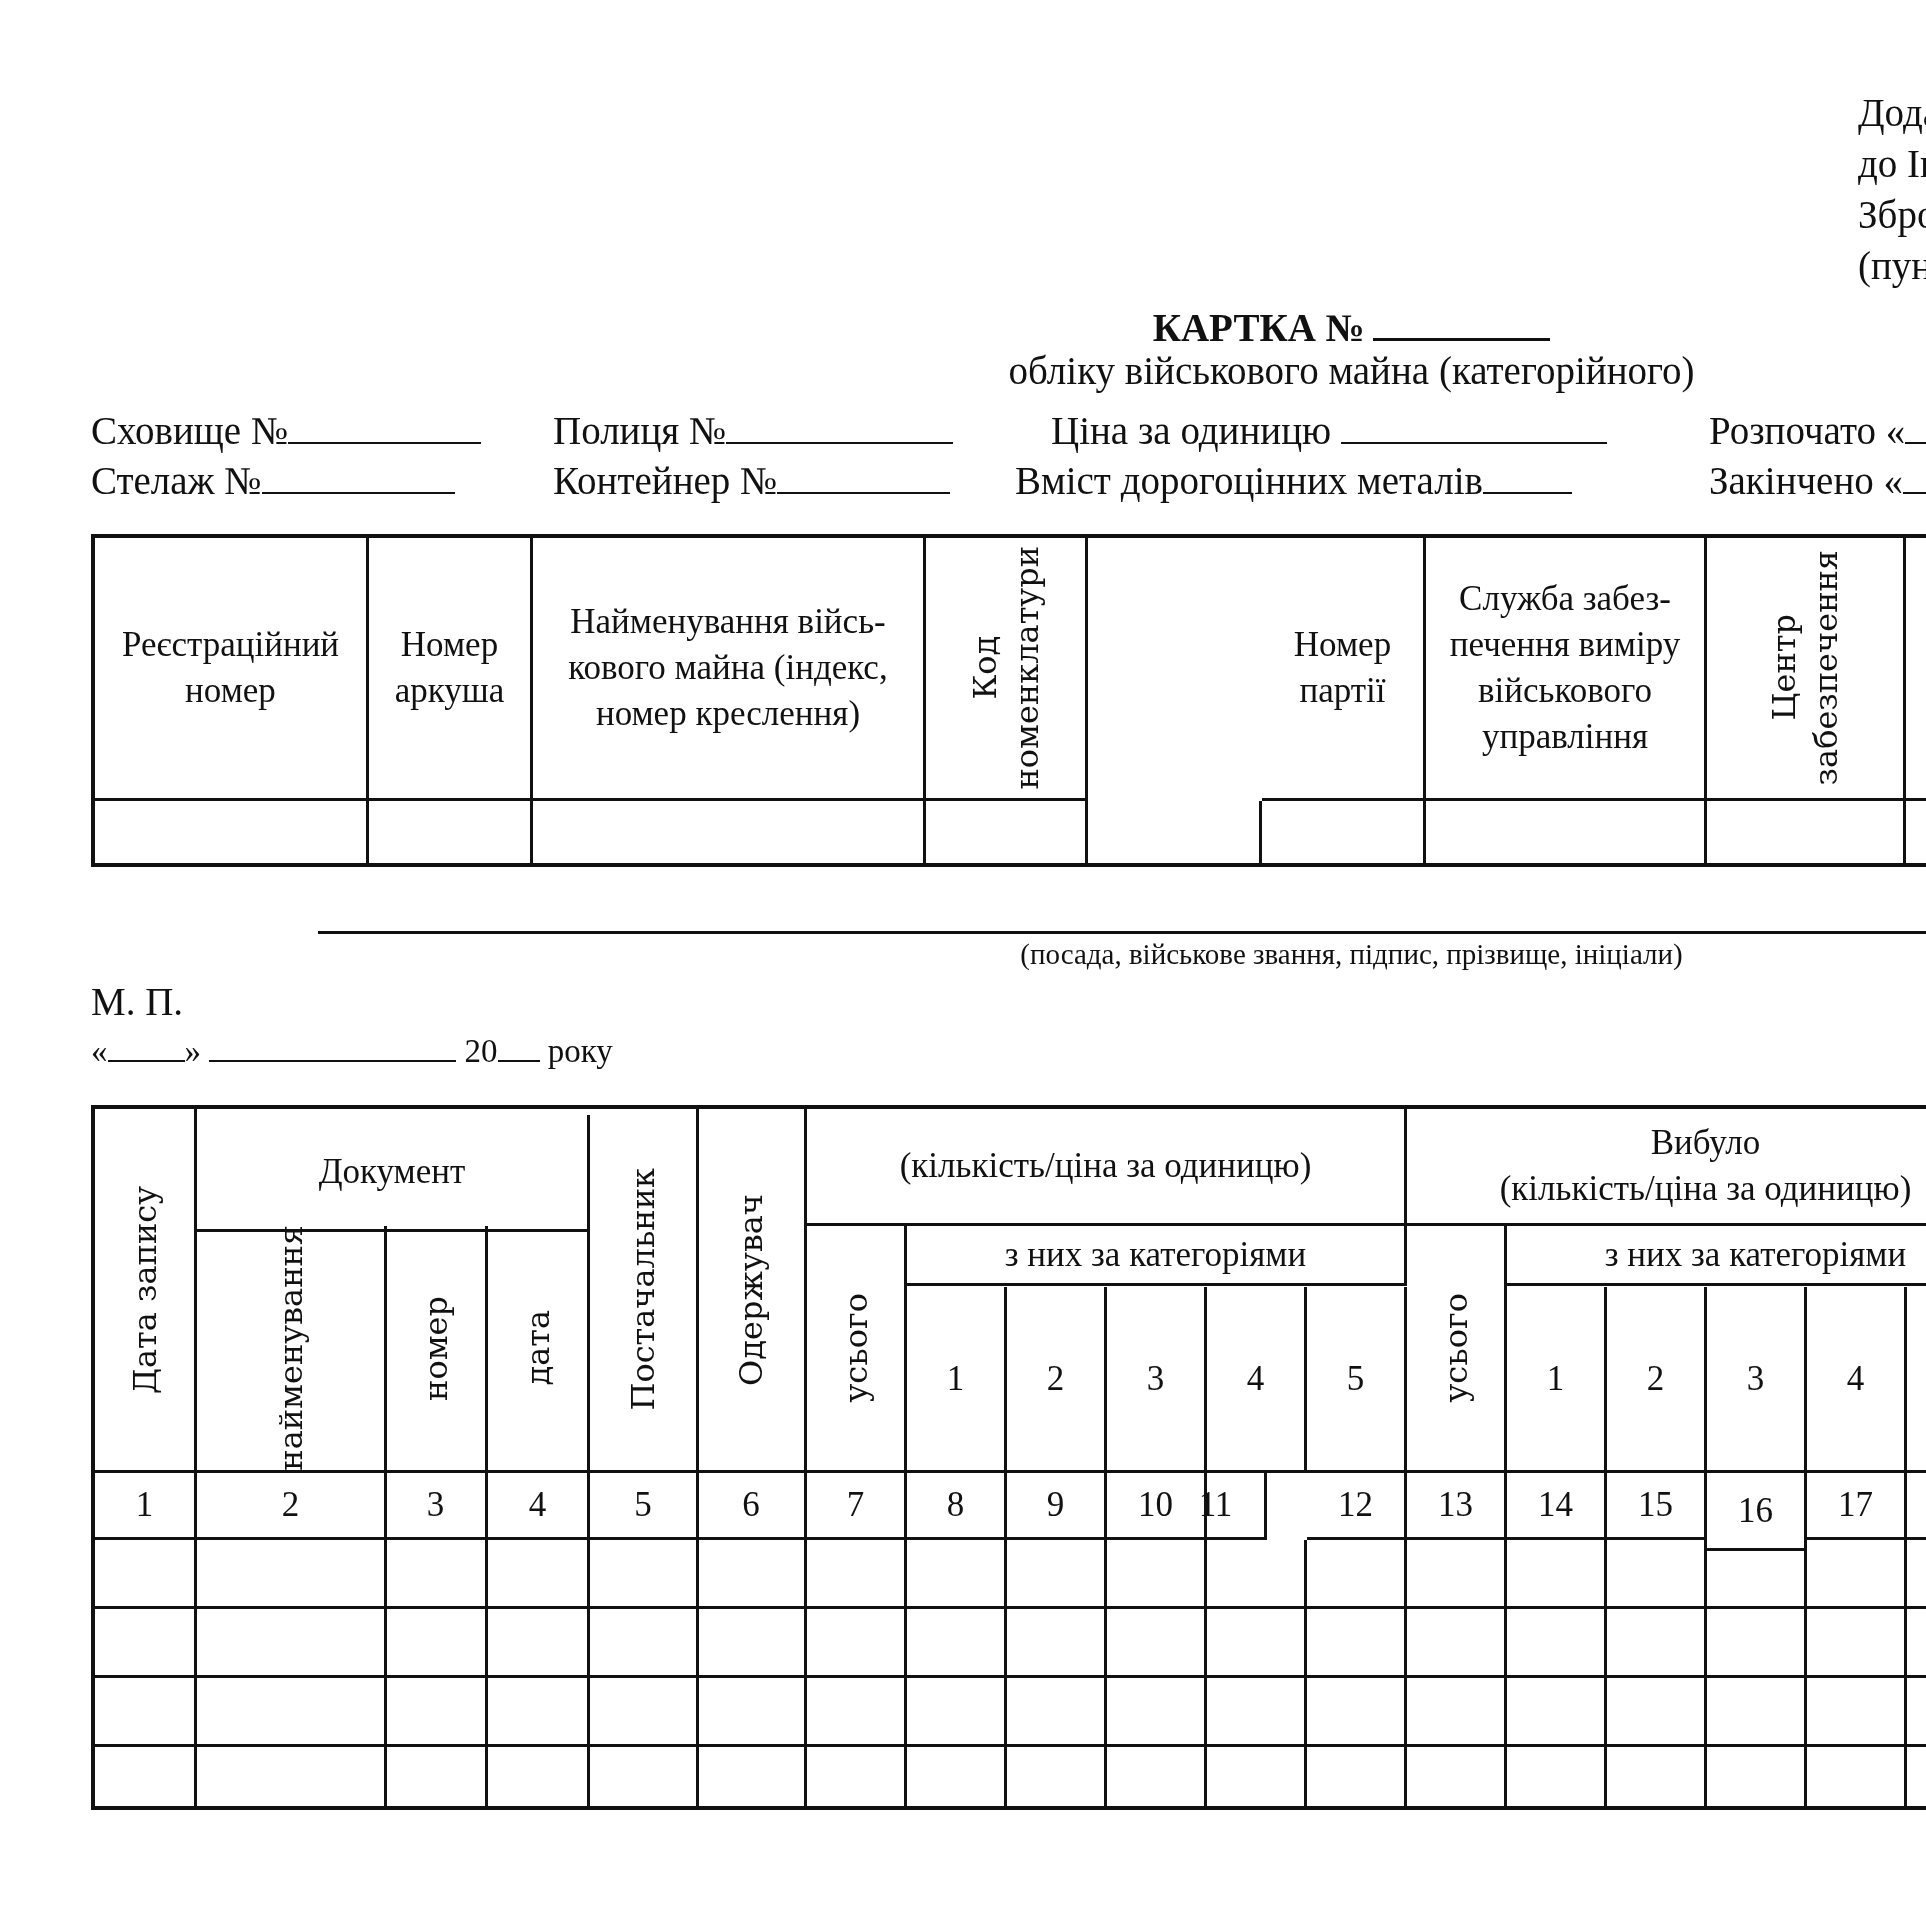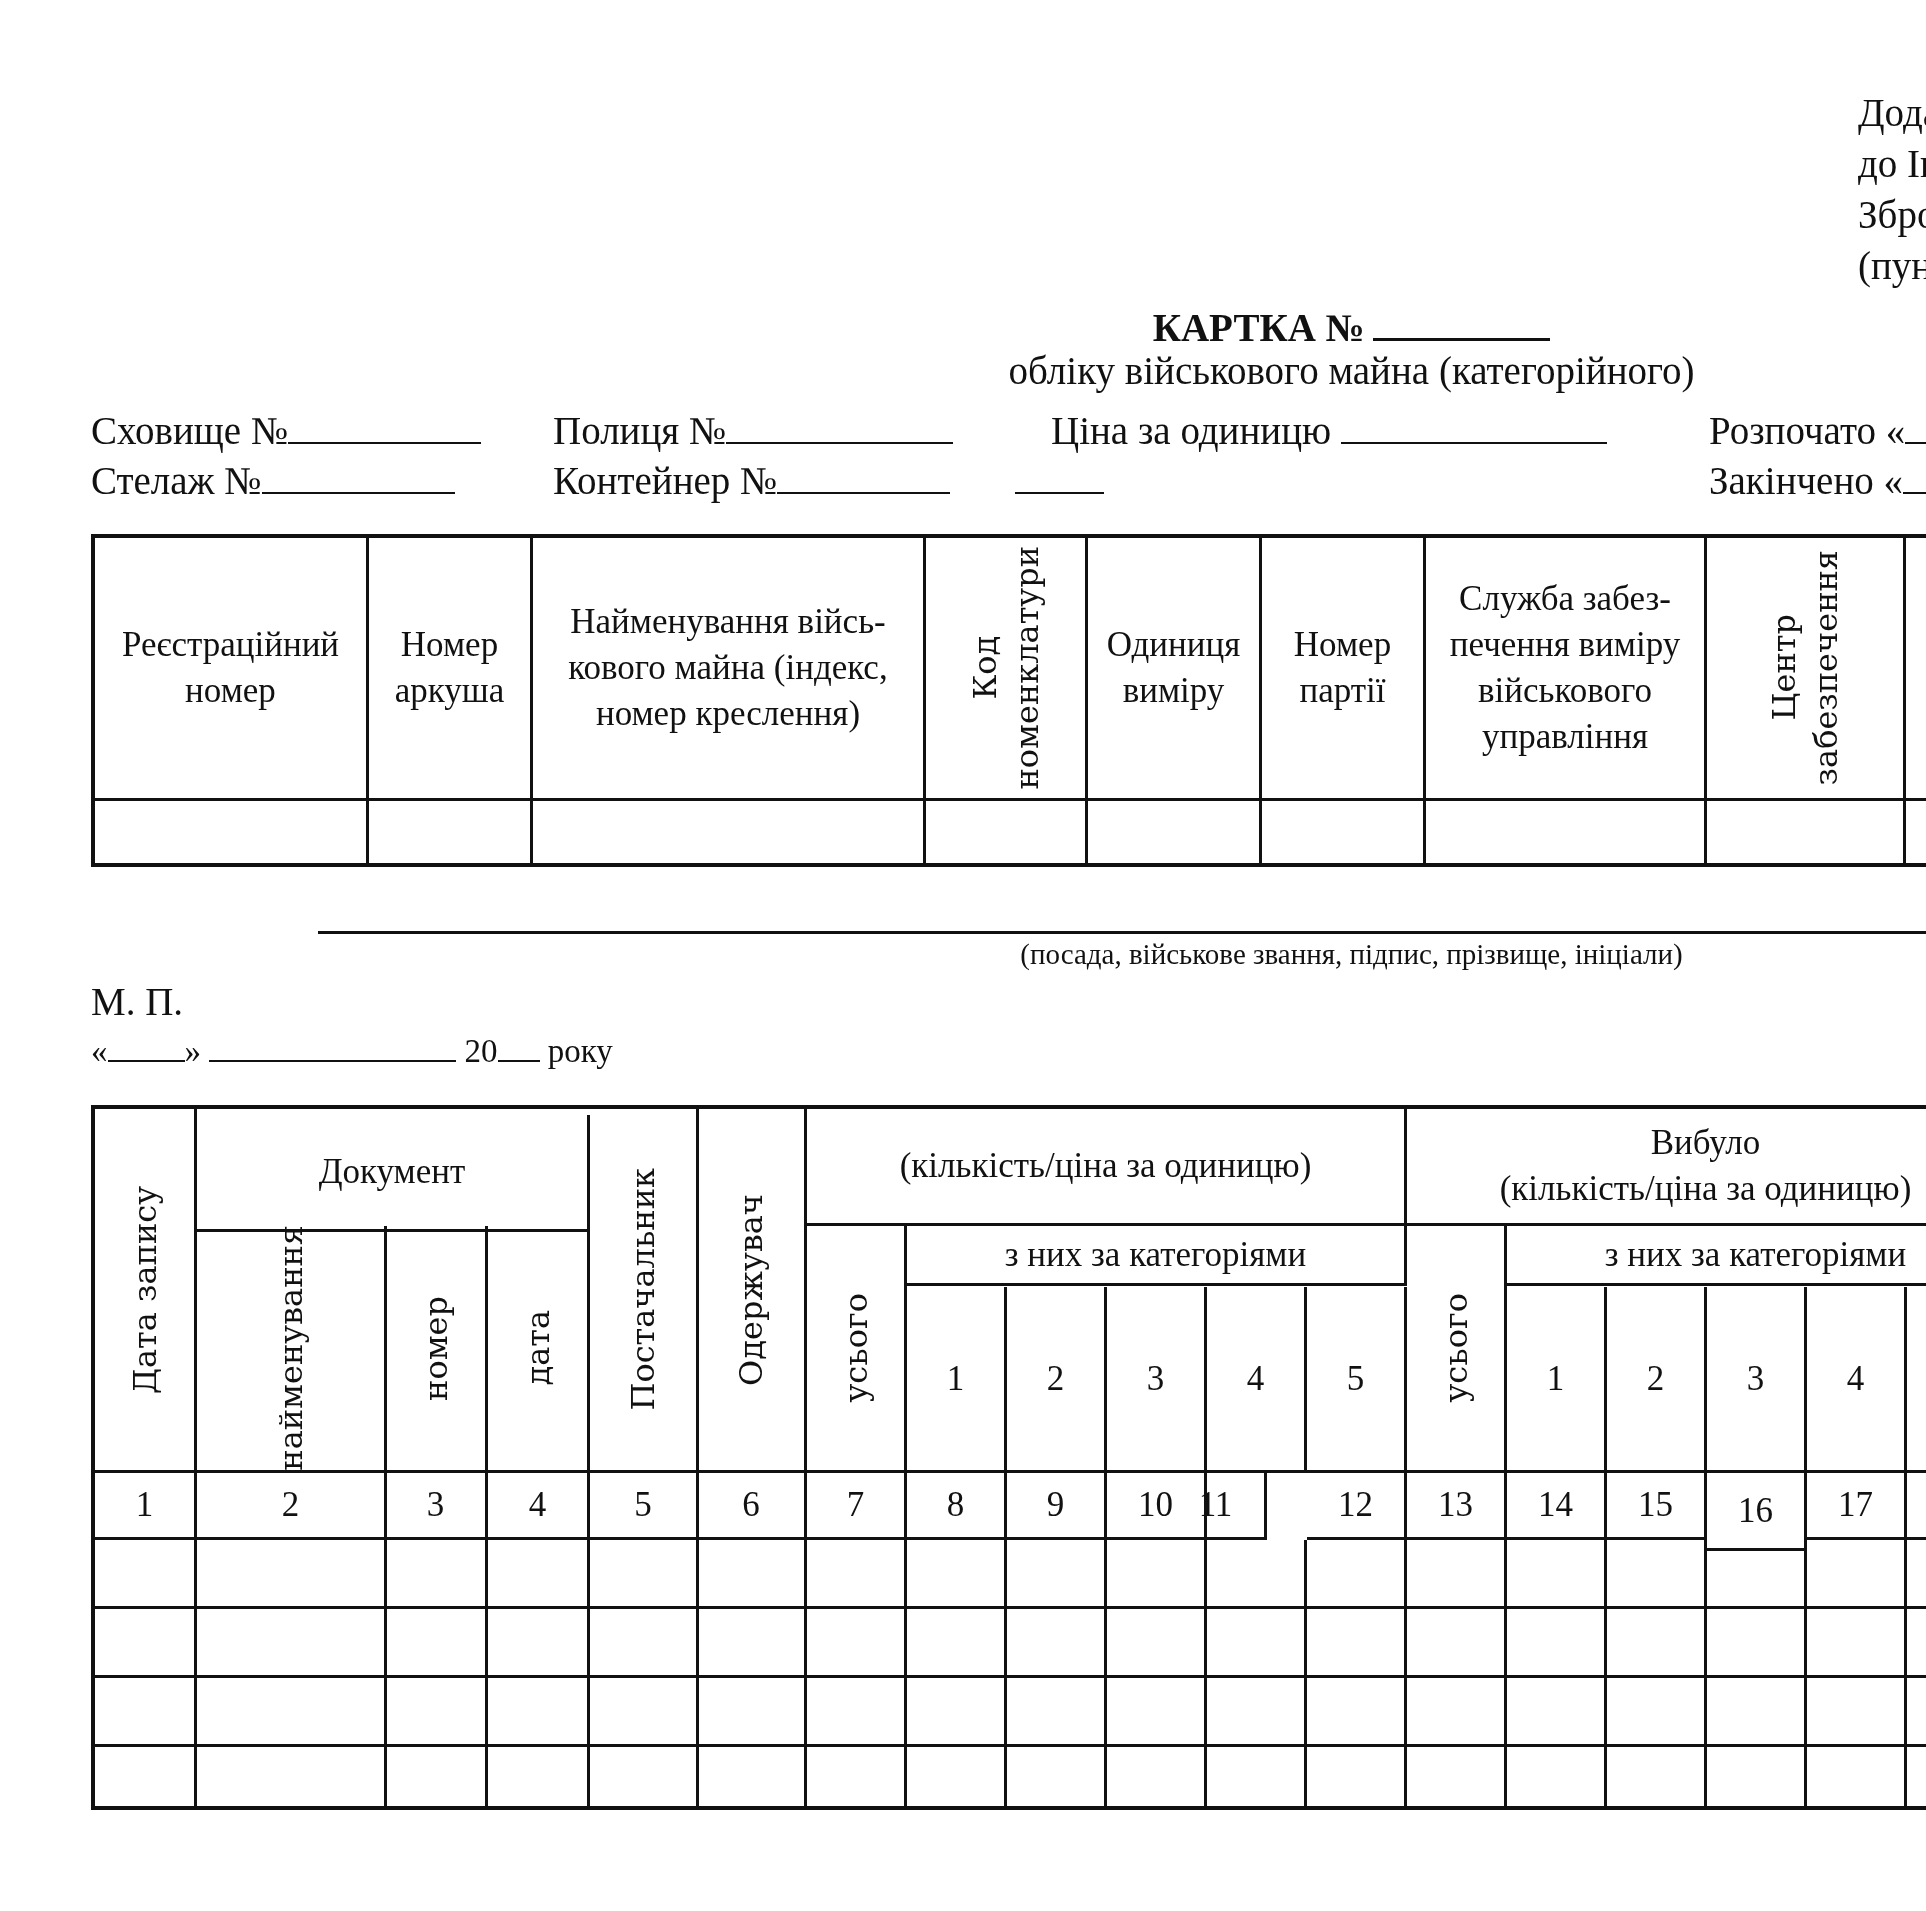--- a/index.html
+++ b/index.html
@@ -54,21 +54,21 @@
   <span>Розпочато «</span><span class="blank" style="width:81px;"></span>&nbsp;&nbsp;&nbsp;
 </div>
 
 <div class="abs field" style="left:91px; top:458px;">
   <span>Стелаж №</span><span class="blank" style="width:193px;"></span>
 </div>
 <div class="abs field" style="left:553px; top:458px;">
   <span>Контейнер №</span><span class="blank" style="width:173px;"></span>
 </div>
 <div class="abs field" style="left:1015px; top:458px;">
-  <span class="blank" style="width:89px;"></span>
+  <span>Вміст дорогоцінних металів</span><span class="blank" style="width:89px;"></span>
 </div>
 <div class="abs field" style="left:1709px; top:458px;">
   <span>Закінчено «</span><span class="blank" style="width:81px;"></span>&nbsp;&nbsp;&nbsp;
 </div>
 
 <div class="tbl" id="t1" style="left:91px; top:534px; width:2513px; height:333px;">
 
   <div class="cell" style="left:0; top:0; width:274px; height:263px;">
     <div>
         <div>Реєстраційний</div>
@@ -85,26 +85,20 @@
     <div>
         <div>Найменування вій­сь-</div>
         <div>кового майна (індекс,</div>
         <div>номер креслення)</div>
       </div>
   </div>
   <div class="cell" style="left:831px; top:0; width:162px; height:263px;">
     <div class="vert">
         <div>Код</div>
         <div>номенклатури</div>
-      </div>
-  </div>
-  <div class="cell" style="left:993px; top:0; width:174px; height:263px;">
-    <div>
-        <div>Одиниця</div>
-        <div>виміру</div>
       </div>
   </div>
   <div class="cell" style="left:1167px; top:0; width:164px; height:263px;">
     <div>
         <div>Номер</div>
         <div>партії</div>
       </div>
   </div>
   <div class="cell" style="left:1331px; top:0; width:281px; height:263px;justify-content:center;">
     <div>

